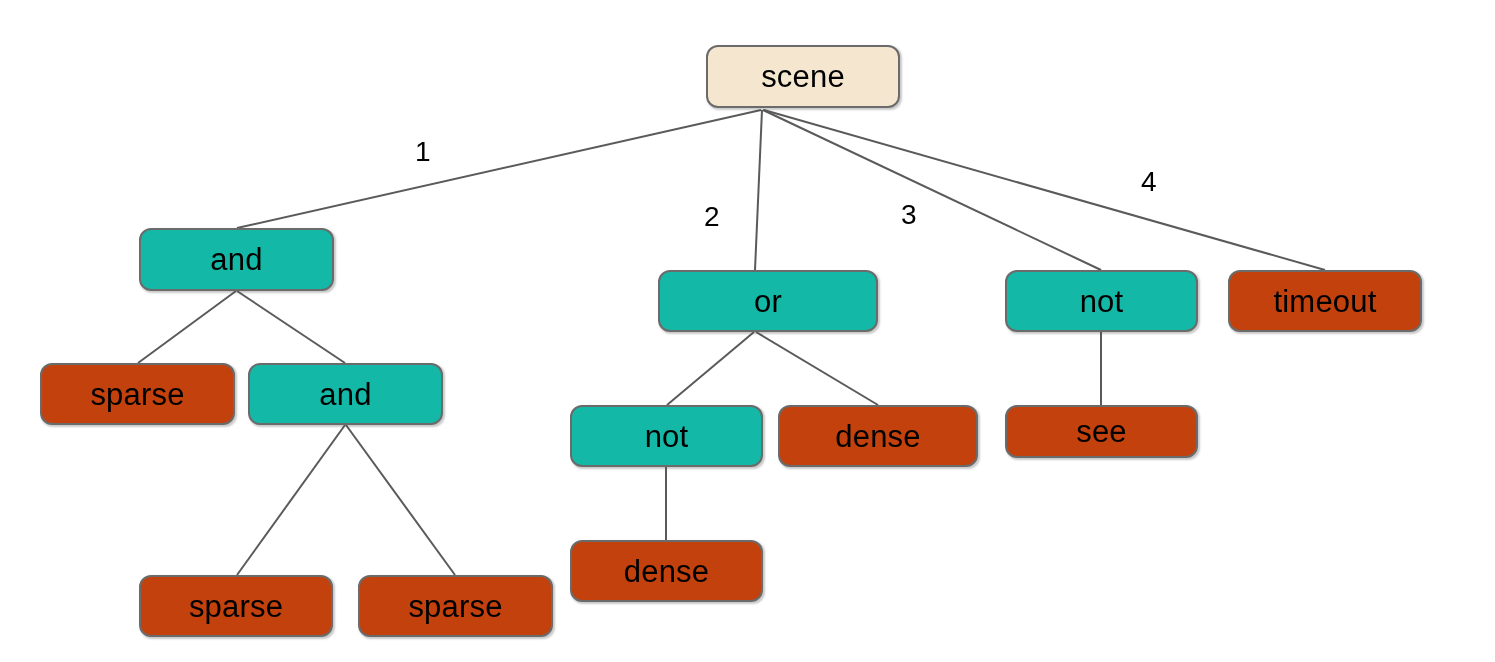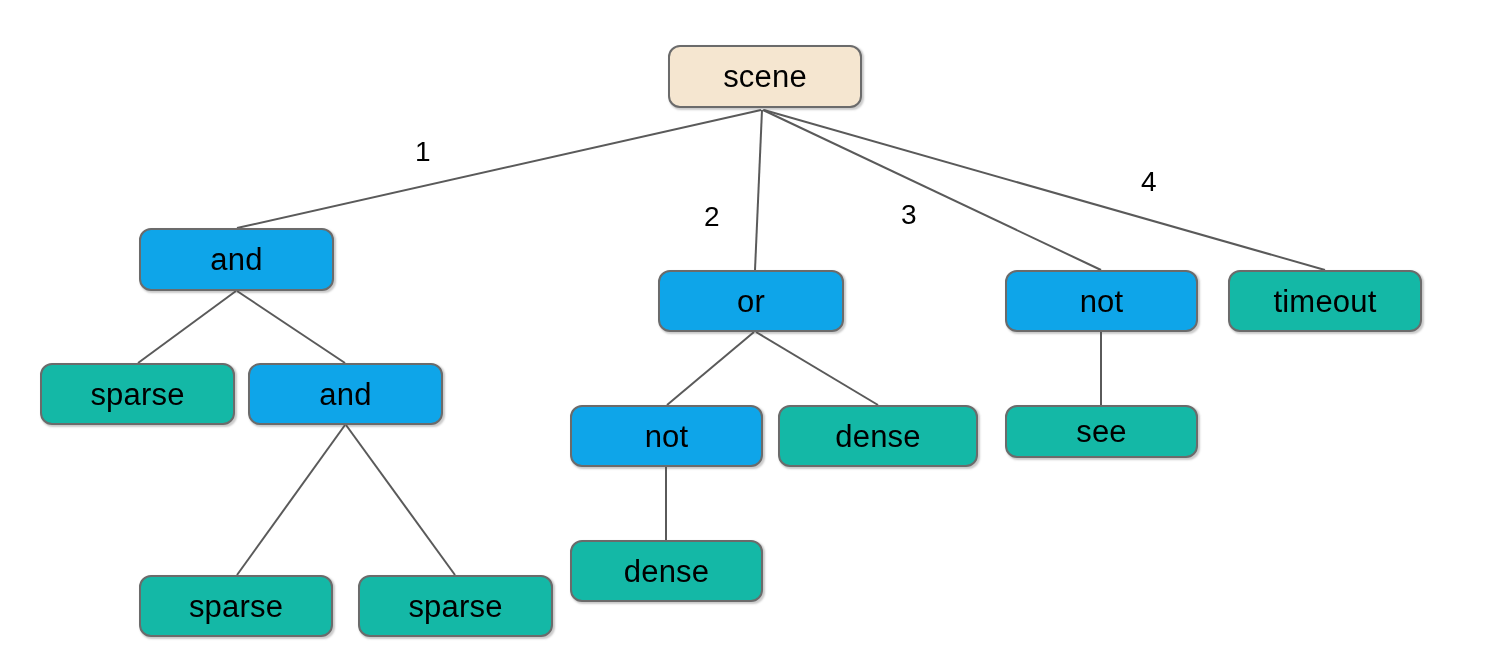--- a/index.html
+++ b/index.html
@@ -32,22 +32,22 @@
     align-items: center;
     justify-content: center;
     font-size: 31px;
     color: #000000;
     line-height: 1;
     letter-spacing: 0.2px;
     box-shadow: 1.5px 1.5px 2px rgba(80,80,80,0.30);
     z-index: 2;
   }
   .node-root  { background: #f5e6d0; }
-  .node-op    { background: #0ea5e9; }
-  .node-leaf  { background: #14b8a6; text-align: right; }
+  .node-op    { background: #14b8a6; }
+  .node-leaf  { background: #c2410c; text-align: right; }
   .edge-label {
     position: absolute;
     font-size: 28px;
     color: #000000;
     line-height: 1;
     z-index: 3;
     white-space: nowrap;
   }
 </style>
 </head>
@@ -64,27 +64,27 @@
       <line x1="237" y1="291" x2="345" y2="363" stroke="#5a5a5a" stroke-width="2"></line>
       <line x1="345" y1="425" x2="237" y2="575" stroke="#5a5a5a" stroke-width="2"></line>
       <line x1="346" y1="425" x2="455" y2="575" stroke="#5a5a5a" stroke-width="2"></line>
       <line x1="754" y1="332" x2="667" y2="405" stroke="#5a5a5a" stroke-width="2"></line>
       <line x1="756" y1="332" x2="878" y2="405" stroke="#5a5a5a" stroke-width="2"></line>
       <line x1="666" y1="467" x2="666" y2="540" stroke="#5a5a5a" stroke-width="2"></line>
       <line x1="1101" y1="332" x2="1101" y2="405" stroke="#5a5a5a" stroke-width="2"></line>
     </svg>
 
   <div id="node-layer">
-      <div class="node node-root" style="left: 668px; top: 45px; width: 194px; height: 63px;">
+      <div class="node node-root" style="left: 706px; top: 45px; width: 194px; height: 63px;">
         <span>scene</span>
       </div>
       <div class="node node-op" style="left: 139px; top: 228px; width: 195px; height: 63px;">
         <span>and</span>
       </div>
-      <div class="node node-op" style="left: 658px; top: 270px; width: 186px; height: 62px;">
+      <div class="node node-op" style="left: 658px; top: 270px; width: 220px; height: 62px;">
         <span>or</span>
       </div>
       <div class="node node-op" style="left: 1005px; top: 270px; width: 193px; height: 62px;">
         <span>not</span>
       </div>
       <div class="node node-leaf" style="left: 1228px; top: 270px; width: 194px; height: 62px;">
         <span>timeout</span>
       </div>
       <div class="node node-leaf" style="left: 40px; top: 363px; width: 195px; height: 62px;">
         <span>sparse</span>

